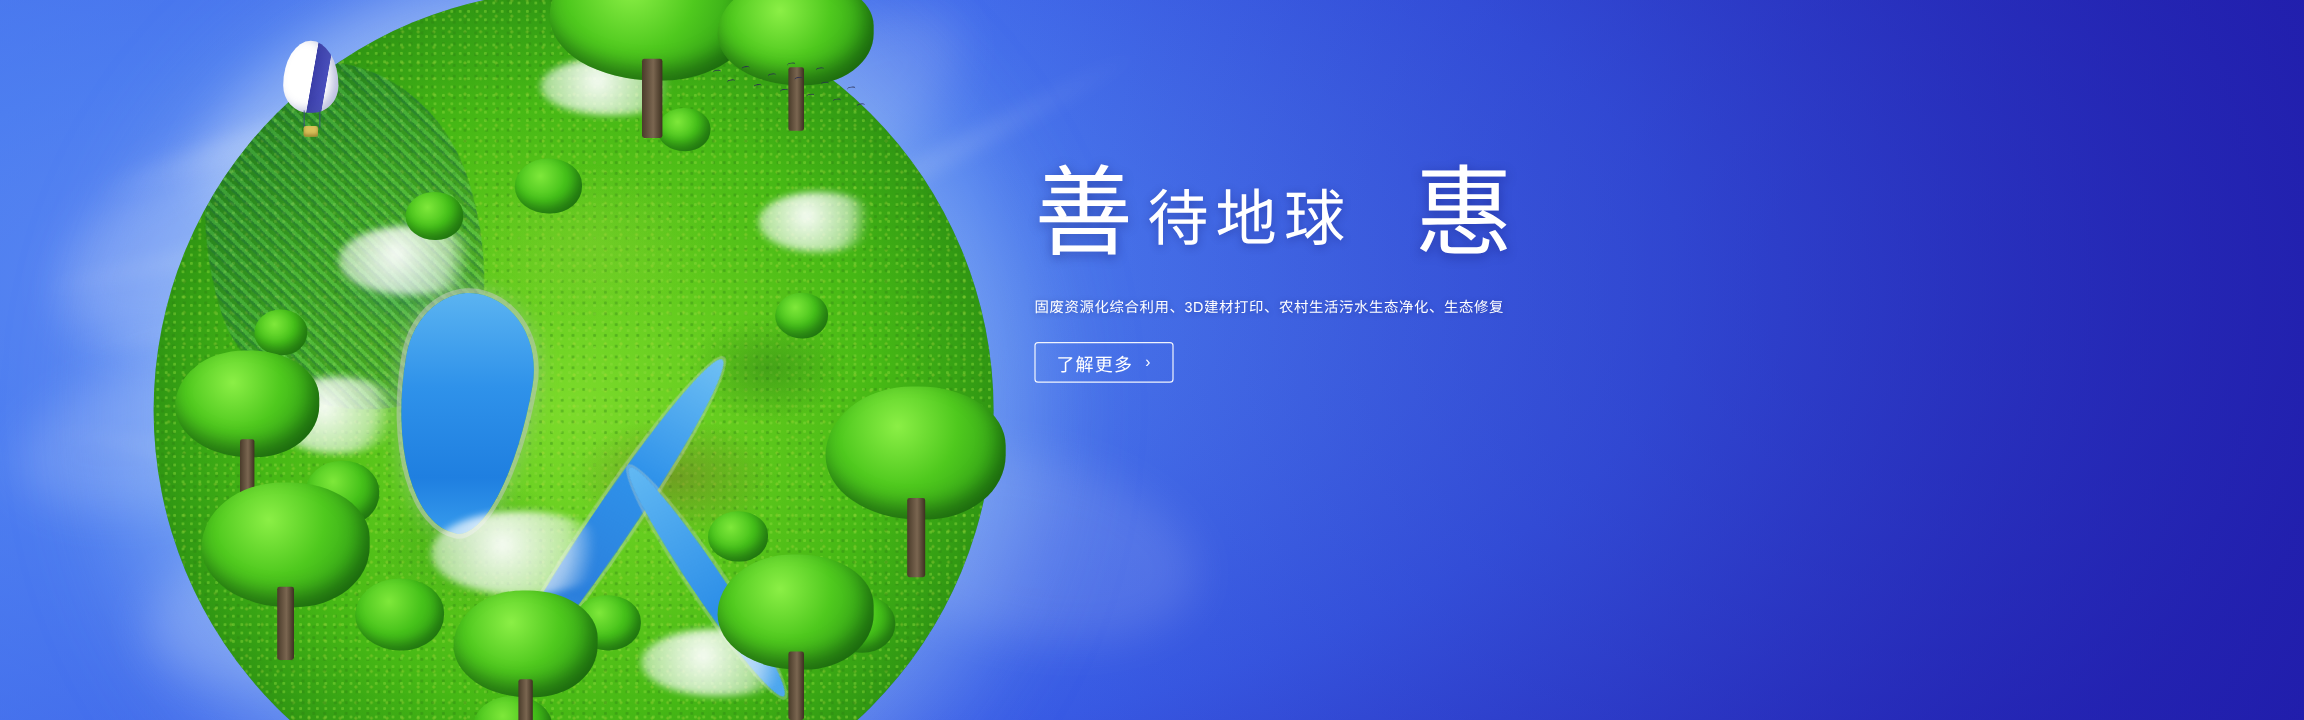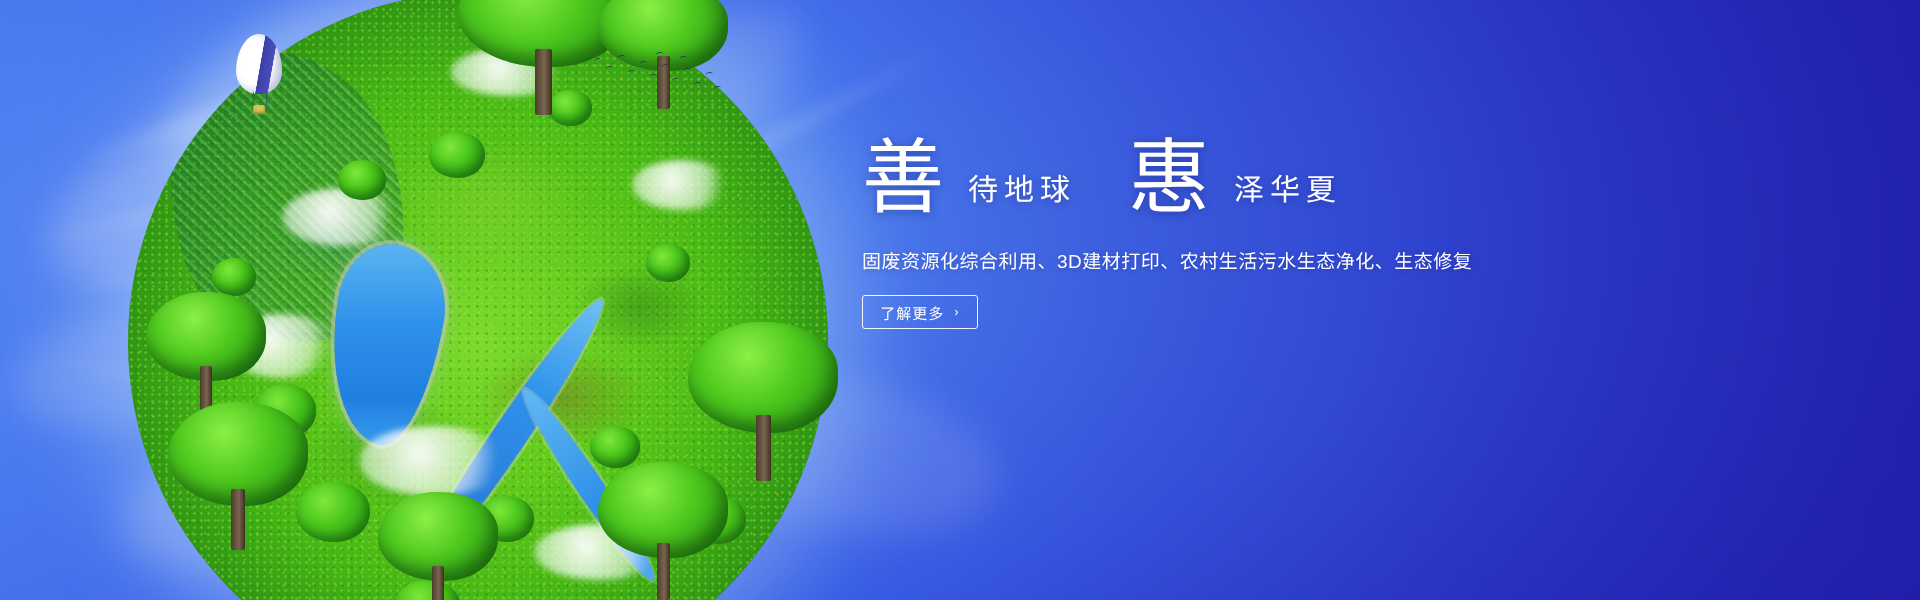--- a/index.html
+++ b/index.html
@@ -245,42 +245,42 @@
   .hl-big {
     font-family: "Liberation Serif", "DejaVu Serif", serif;
     font-size: 82px;
     font-weight: 400;
     letter-spacing: 0;
     text-shadow: 0 2px 10px rgba(10,10,80,.35);
     transform: translateY(6px);
   }
   .hl-small {
     font-family: "Liberation Serif", "DejaVu Serif", serif;
-    font-size: 30px;
+    font-size: 51px;
     font-weight: 400;
     letter-spacing: 6px;
-    margin-left: 24px;
+    margin-left: 12px;
     text-shadow: 0 2px 8px rgba(10,10,80,.3);
   }
   .hl-gap { width: 52px; }
 
   .subtitle {
     margin-top: 16px;
     color: #ffffff;
     font-size: 27px;
     font-weight: 400;
     letter-spacing: 7px;
     white-space: nowrap;
     text-shadow: 0 1px 6px rgba(10,10,80,.30);
   }
 
   .detail {
     margin-top: 18px;
     color: #ffffff;
-    font-size: 19px;
+    font-size: 12px;
     font-weight: 400;
     letter-spacing: .5px;
     white-space: nowrap;
     text-shadow: 0 1px 5px rgba(10,10,80,.28);
   }
 
   .cta {
     margin-top: 22px;
     display: inline-flex;
     align-items: center;
@@ -413,21 +413,20 @@
   <div class="copy">
 
     <div class="headline">
       <span class="hl-group">
         <span class="hl-big">善</span>
         <span class="hl-small">待地球</span>
       </span>
       <span class="hl-gap"></span>
       <span class="hl-group">
         <span class="hl-big">惠</span>
-        <span class="hl-small">泽华夏</span>
       </span>
     </div>
 
 
     <div class="detail">固废资源化综合利用、3D建材打印、农村生活污水生态净化、生态修复</div>
 
     <div class="cta">
       <span>了解更多</span>
       <span class="chev">›</span>
     </div>

